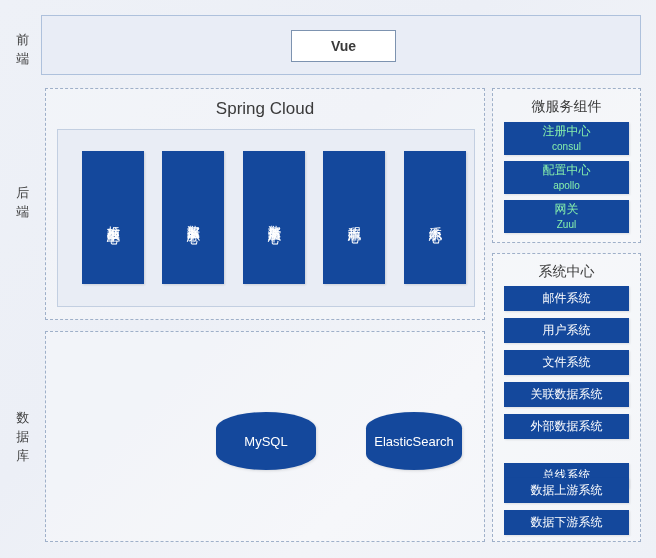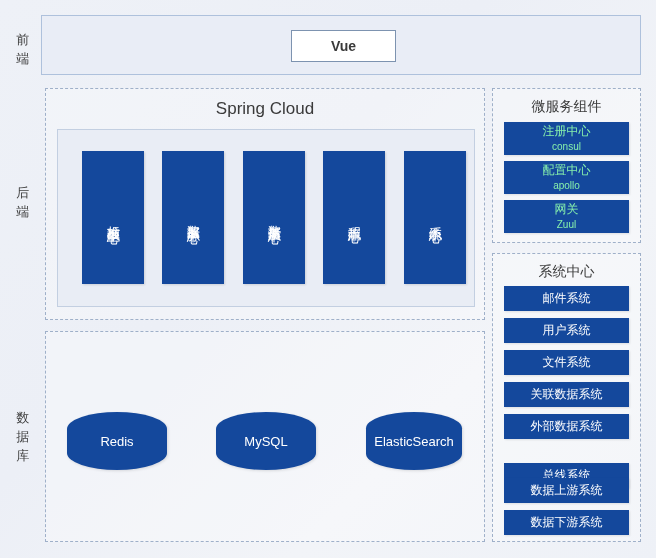--- a/index.html
+++ b/index.html
@@ -240,23 +240,20 @@
       <div class="service-box" id="service-3">
         <span class="vtext">流程中心</span>
       </div>
       <div class="service-box" id="service-4">
         <span class="vtext">系统中心</span>
       </div>
     </div>
   </div>
 
   <div id="database-panel">
-    <div class="db-cyl" id="db-0">
-      <span>Redis</span>
-    </div>
     <div class="db-cyl" id="db-1">
       <span>MySQL</span>
     </div>
     <div class="db-cyl" id="db-2">
       <span>ElasticSearch</span>
     </div>
   </div>
 
   <div class="right-panel" id="micro-panel">
     <div class="panel-title">微服务组件</div>

